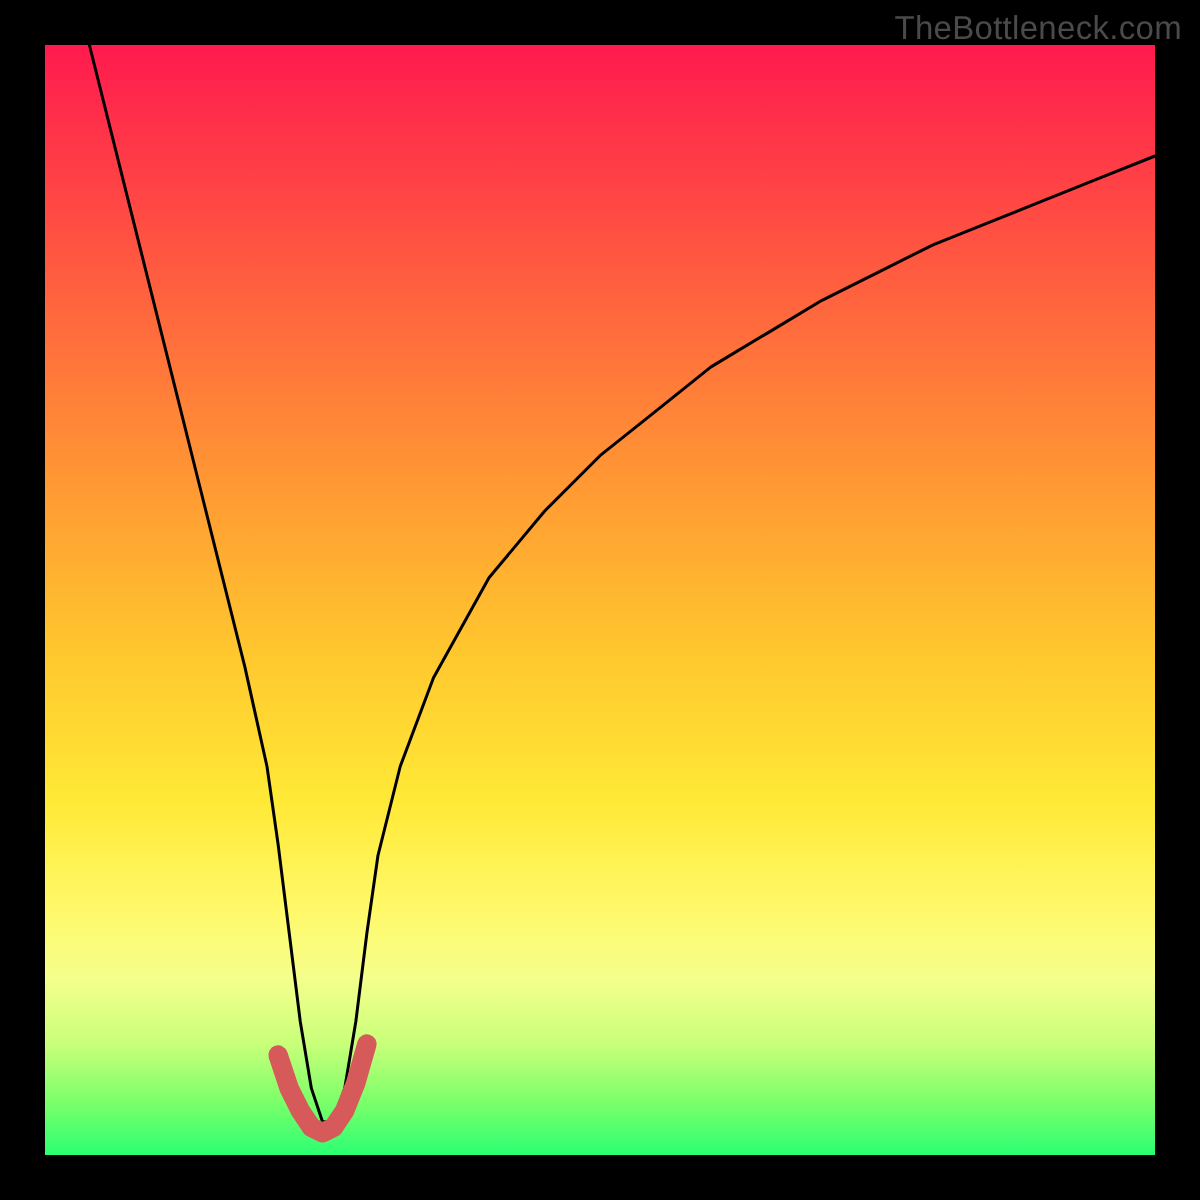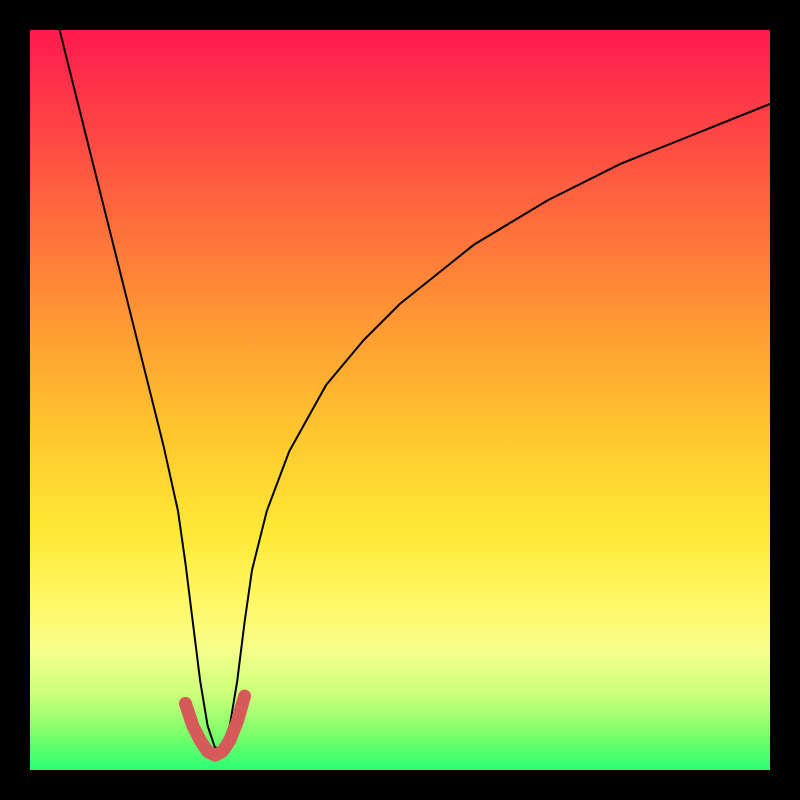--- a/index.html
+++ b/index.html
@@ -71,13 +71,14 @@
 </head>
 <body>
 
 <div class="frame">
   <div class="plot">
     <svg class="curve" viewBox="0 0 740 740">
       <path id="main-curve" class="black-stroke" d="M29.6 0.0 L44.4 59.2 L59.2 118.4 L74.0 177.6 L88.8 236.8 L103.6 296.0 L118.4 355.2 L133.2 414.4 L148.0 481.0 L155.4 532.8 L162.8 592.0 L170.2 651.2 L177.6 695.6 L185.0 717.8 L192.4 717.8 L199.8 695.6 L207.2 651.2 L214.6 592.0 L222.0 540.2 L236.8 481.0 L259.0 421.8 L296.0 355.2 L333.0 310.8 L370.0 273.8 L407.0 244.2 L444.0 214.6 L481.0 192.4 L518.0 170.2 L555.0 151.7 L592.0 133.2 L629.0 118.4 L666.0 103.6 L703.0 88.8 L740.0 74.0"></path>
       <path id="highlight-curve" class="highlight-stroke" d="M155.4 673.4 L162.8 695.6 L170.2 710.4 L177.6 721.5 L185.0 725.2 L192.4 721.5 L199.8 710.4 L207.2 691.9 L214.6 666.0"></path>
     </svg>
   </div>
+  <div class="attribution">TheBottleneck.com</div>
 </div>
 
 </body></html>

